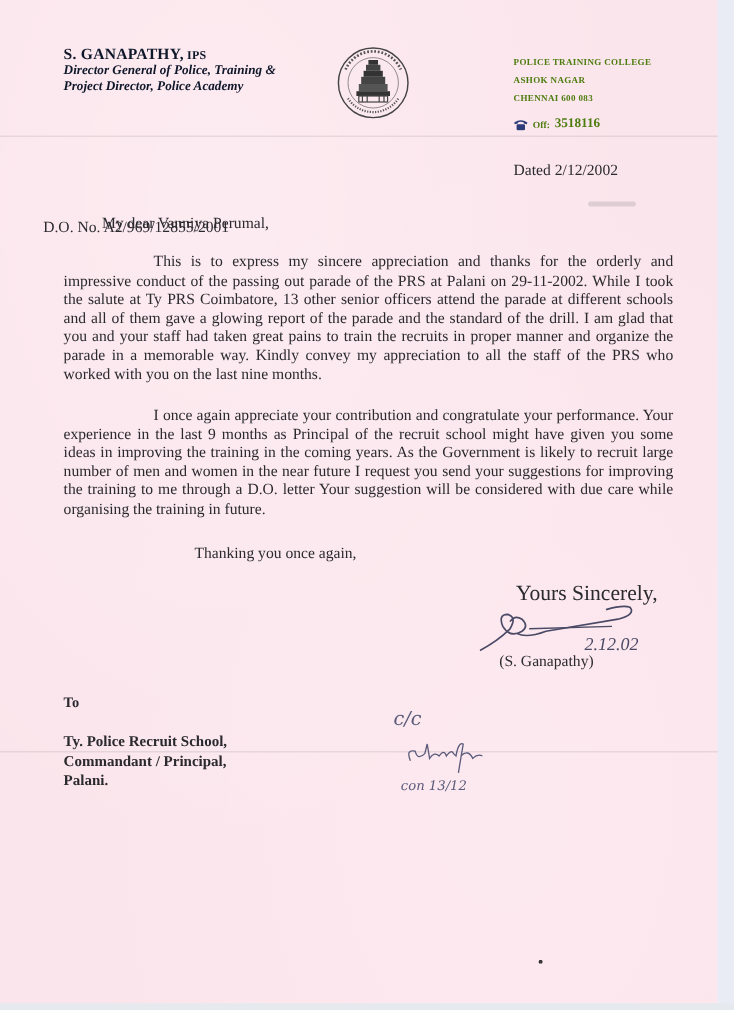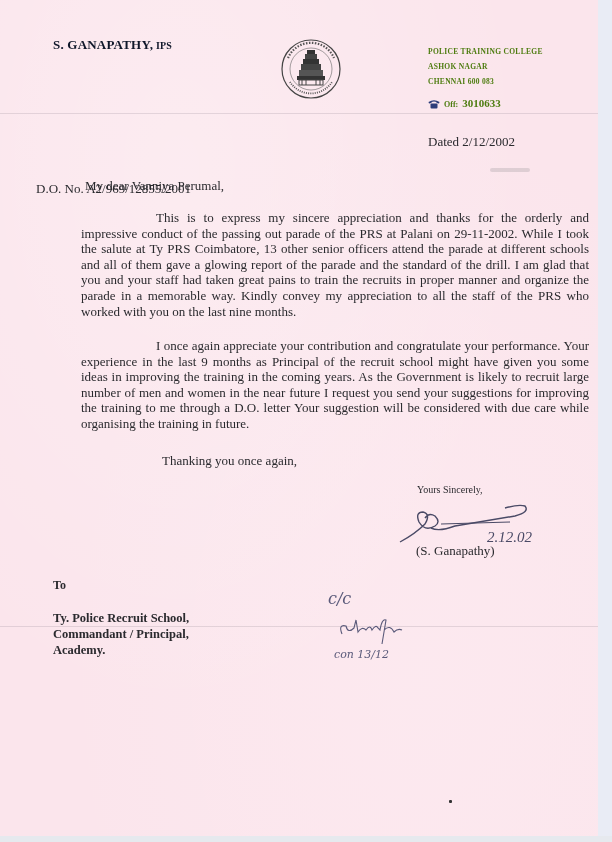--- a/index.html
+++ b/index.html
@@ -46,28 +46,28 @@
     .lh-right .phone { margin-top: 8px; font-size: 11px; font-weight: bold; display: flex; align-items: flex-end; gap: 4px; }
     .lh-right .phone .off { font-size: 8px; }
     .phone-icon { width: 12px; height: 10px; }
 
     .ref { position: absolute; left: 36px; top: 134px; font-size: 13px; margin-top: 47px; }
     .dated { position: absolute; left: 428px; top: 134px; font-size: 13px; }
     .salutation { position: absolute; left: 53px; top: 178px; font-size: 13px; margin-left: 32px; }
 
     .body-text {
       position: absolute; left: 53px; width: 508px;
-      font-size: 13px; line-height: 15.6px; text-align: justify; margin-left: 28px;
+      font-size: 13px; line-height: 15.6px; text-align: justify;
     }
     .p1 { top: 210px; }
     .p2 { top: 338px; }
     .indent { display: inline-block; width: 75px; }
     .thanks { position: absolute; left: 162px; top: 453px; font-size: 13px; text-align: center; }
 
-    .yours { position: absolute; left: 417px; top: 484px; font-size: 10px; }
+    .yours { position: absolute; left: 430px; top: 484px; font-size: 18px; }
     .signature { position: absolute; left: 395px; top: 494px; width: 180px; height: 60px; }
     .signer { position: absolute; left: 416px; top: 543px; font-size: 13px; font-weight: normal; }
 
     .to-label { position: absolute; left: 53px; top: 578px; font-size: 12px; font-weight: bold; }
     .recipient { position: absolute; left: 53px; top: 610px; font-size: 12.5px; font-weight: bold; line-height: 16px; }
 
     .annot { position: absolute; left: 320px; top: 584px; width: 110px; height: 90px; }
     .dot { position: absolute; left: 449px; top: 800px; width: 3px; height: 3px; background: #333; border-radius: 1px; }
     .smudge { position: absolute; left: 490px; top: 168px; width: 40px; height: 4px; background: rgba(170,160,165,0.35); border-radius: 2px; }
   </style>
@@ -76,20 +76,22 @@
 
 <div class="paper"></div>
 <div class="edge-right"></div>
 <div class="edge-bottom"></div>
 <div class="fold" style="top:113px"></div>
 <div class="fold" style="top:626px"></div>
 <div class="smudge"></div>
 
 <div class="lh-left">
   <div class="lh-name"><span>S. GANAPATHY,</span><span class="ips"> IPS</span></div>
+  <div class="lh-title">Director General of Police, Training &amp;</div>
+  <div class="lh-title">Project Director, Police Academy</div>
 </div>
 
 <svg class="emblem" viewBox="0 0 62 62">
   <circle cx="31" cy="31" r="29" fill="none" stroke="#444" stroke-width="1.2"></circle>
   <circle cx="31" cy="31" r="21" fill="none" stroke="#666" stroke-width="0.6"></circle>
   <path d="M8 20 A25 25 0 0 1 54 20" fill="none" stroke="#555" stroke-width="2.2" stroke-dasharray="1.5 1.5"></path>
   <path d="M10 44 A25 25 0 0 0 52 44" fill="none" stroke="#555" stroke-width="1.8" stroke-dasharray="1 1.2"></path>
   <rect x="27" y="12" width="8" height="4" fill="#333"></rect>
   <rect x="25" y="16" width="12" height="5" fill="#444"></rect>
   <rect x="23" y="21" width="16" height="5" fill="#333"></rect>
@@ -106,21 +108,21 @@
 <div class="lh-right">
   <div class="addr">POLICE TRAINING COLLEGE</div>
   <div class="addr">ASHOK NAGAR</div>
   <div class="addr">CHENNAI 600 083</div>
   <div class="phone">
     <svg class="phone-icon" viewBox="0 0 12 10">
       <path d="M0.5 3 Q6 -0.5 11.5 3 L11 4.5 L8.5 4 L8.5 3 Q6 2 3.5 3 L3.5 4 L1 4.5 Z" fill="#2d3d7a"></path>
       <rect x="2.5" y="4.5" width="7" height="5" rx="1" fill="#2d3d7a"></rect>
     </svg>
     <span class="off">Off:</span>
-    <span>3010633</span>
+    <span>3518116</span>
   </div>
 </div>
 
 <div class="ref">D.O. No. A2/969/12855/2001</div>
 <div class="dated">Dated 2/12/2002</div>
 <div class="salutation">My dear Vanniya Perumal,</div>
 
 <div class="body-text p1"><span class="indent"></span><span>This is to express my sincere appreciation and thanks for the orderly and impressive conduct of the passing out parade of the PRS at Palani on 29-11-2002.  While I took the salute at Ty PRS Coimbatore, 13 other senior officers attend the parade at different schools and all of them gave a glowing report of the parade and the standard of the drill.  I am glad that you and your staff had taken great pains to train the recruits in proper manner and organize the parade in a memorable way. Kindly convey my appreciation to all the staff of the PRS who worked with you on the last nine months.</span></div>
 <div class="body-text p2"><span class="indent"></span><span>I once again appreciate your contribution and congratulate your performance.  Your experience in the last 9 months as Principal of the recruit school might have given you some ideas in improving the training in the coming years.  As the Government is likely to recruit large number of men and women in the near future I request you send your suggestions for improving the training to me through a D.O. letter Your suggestion will be considered with due care while organising the training in future.</span></div>
 
@@ -133,21 +135,21 @@
   <path d="M46 30 L115 28" fill="none" stroke="#4a4a66" stroke-width="1.2"></path>
   <text x="92" y="48" font-family="Liberation Serif, serif" font-style="italic" font-size="15" fill="#4a4a66">2.12.02</text>
 </svg>
 
 <div class="signer">(S. Ganapathy)</div>
 
 <div class="to-label">To</div>
 <div class="recipient">
   <div>Ty. Police Recruit School,</div>
   <div>Commandant / Principal,</div>
-  <div>Academy.</div>
+  <div>Palani.</div>
 </div>
 
 <svg class="annot" viewBox="0 0 110 90">
   <text x="8" y="20" font-family="DejaVu Serif, serif" font-style="italic" font-size="16" fill="#5a5a7a">c/c</text>
   <path d="M22 50 Q18 40 26 42 Q28 50 34 44 L36 36 L38 48 Q42 42 46 46 Q50 40 52 46 Q56 40 58 44 L60 46 Q62 34 66 36 L62 60 M64 46 Q70 40 74 48 Q78 44 82 46" fill="none" stroke="#5a5a7a" stroke-width="1.1"></path>
   <text x="14" y="74" font-family="DejaVu Serif, serif" font-style="italic" font-size="11" fill="#5a5a7a">con 13/12</text>
 </svg>
 
 <div class="dot"></div>
 

